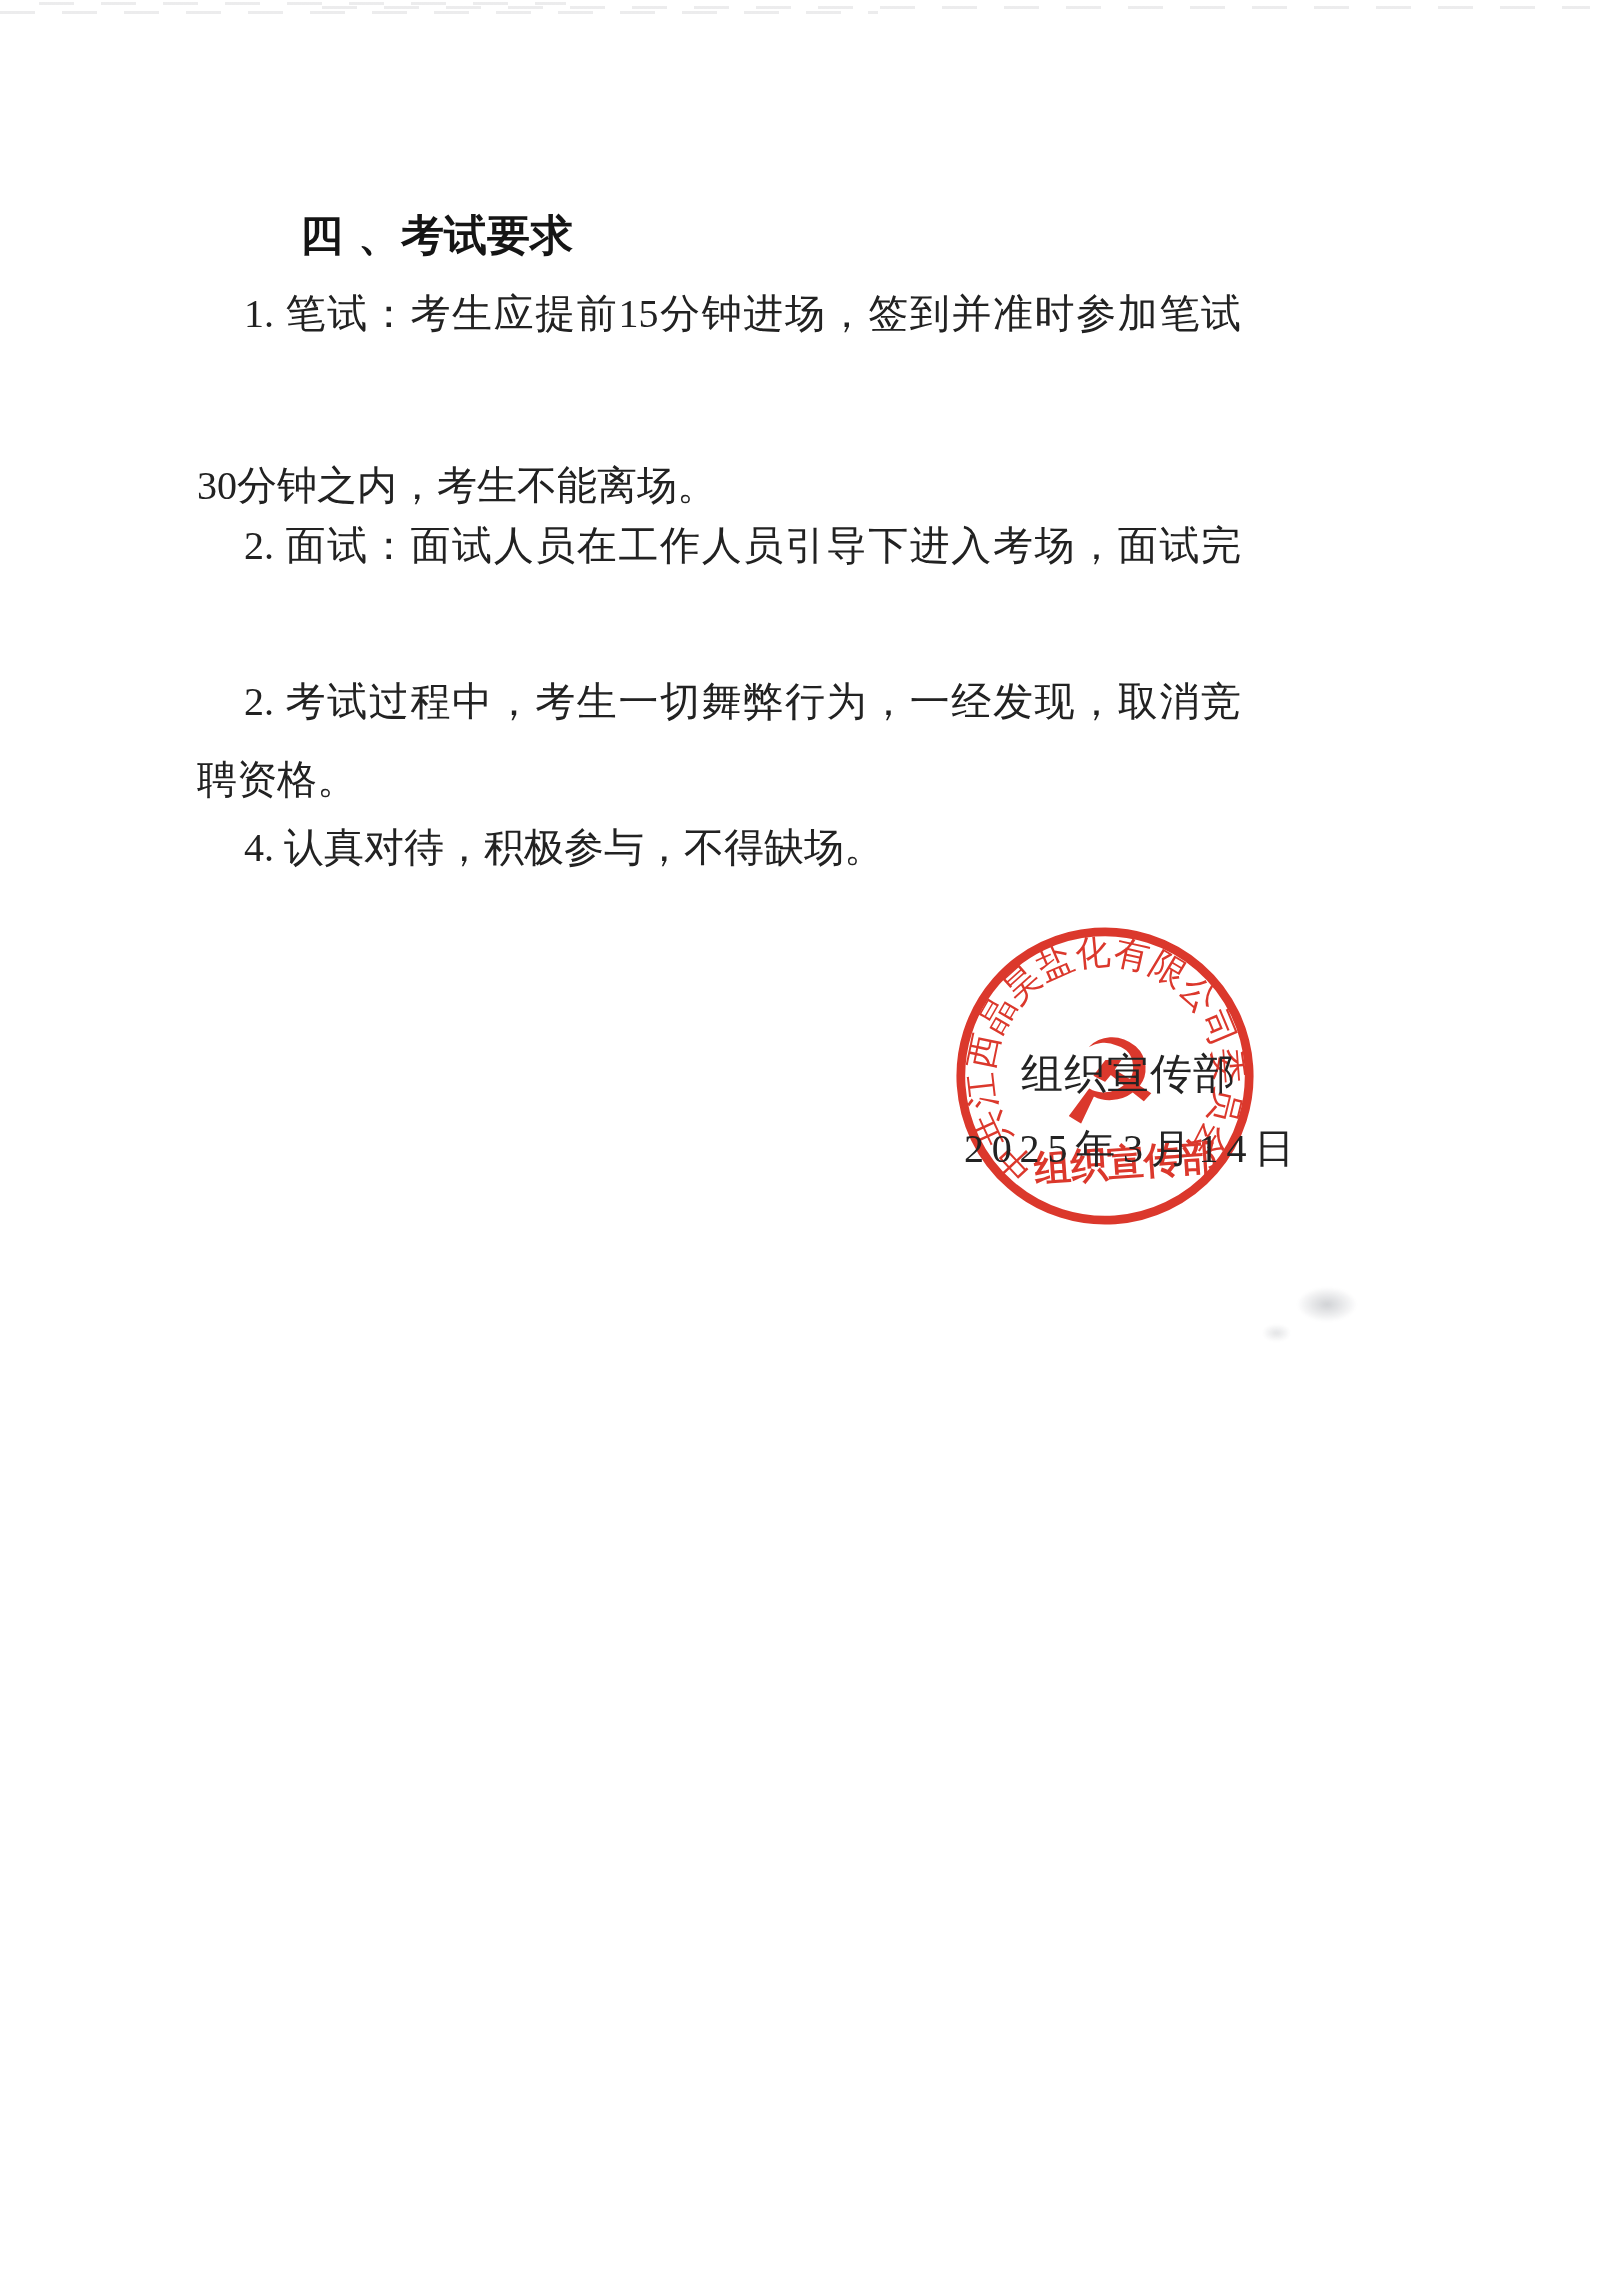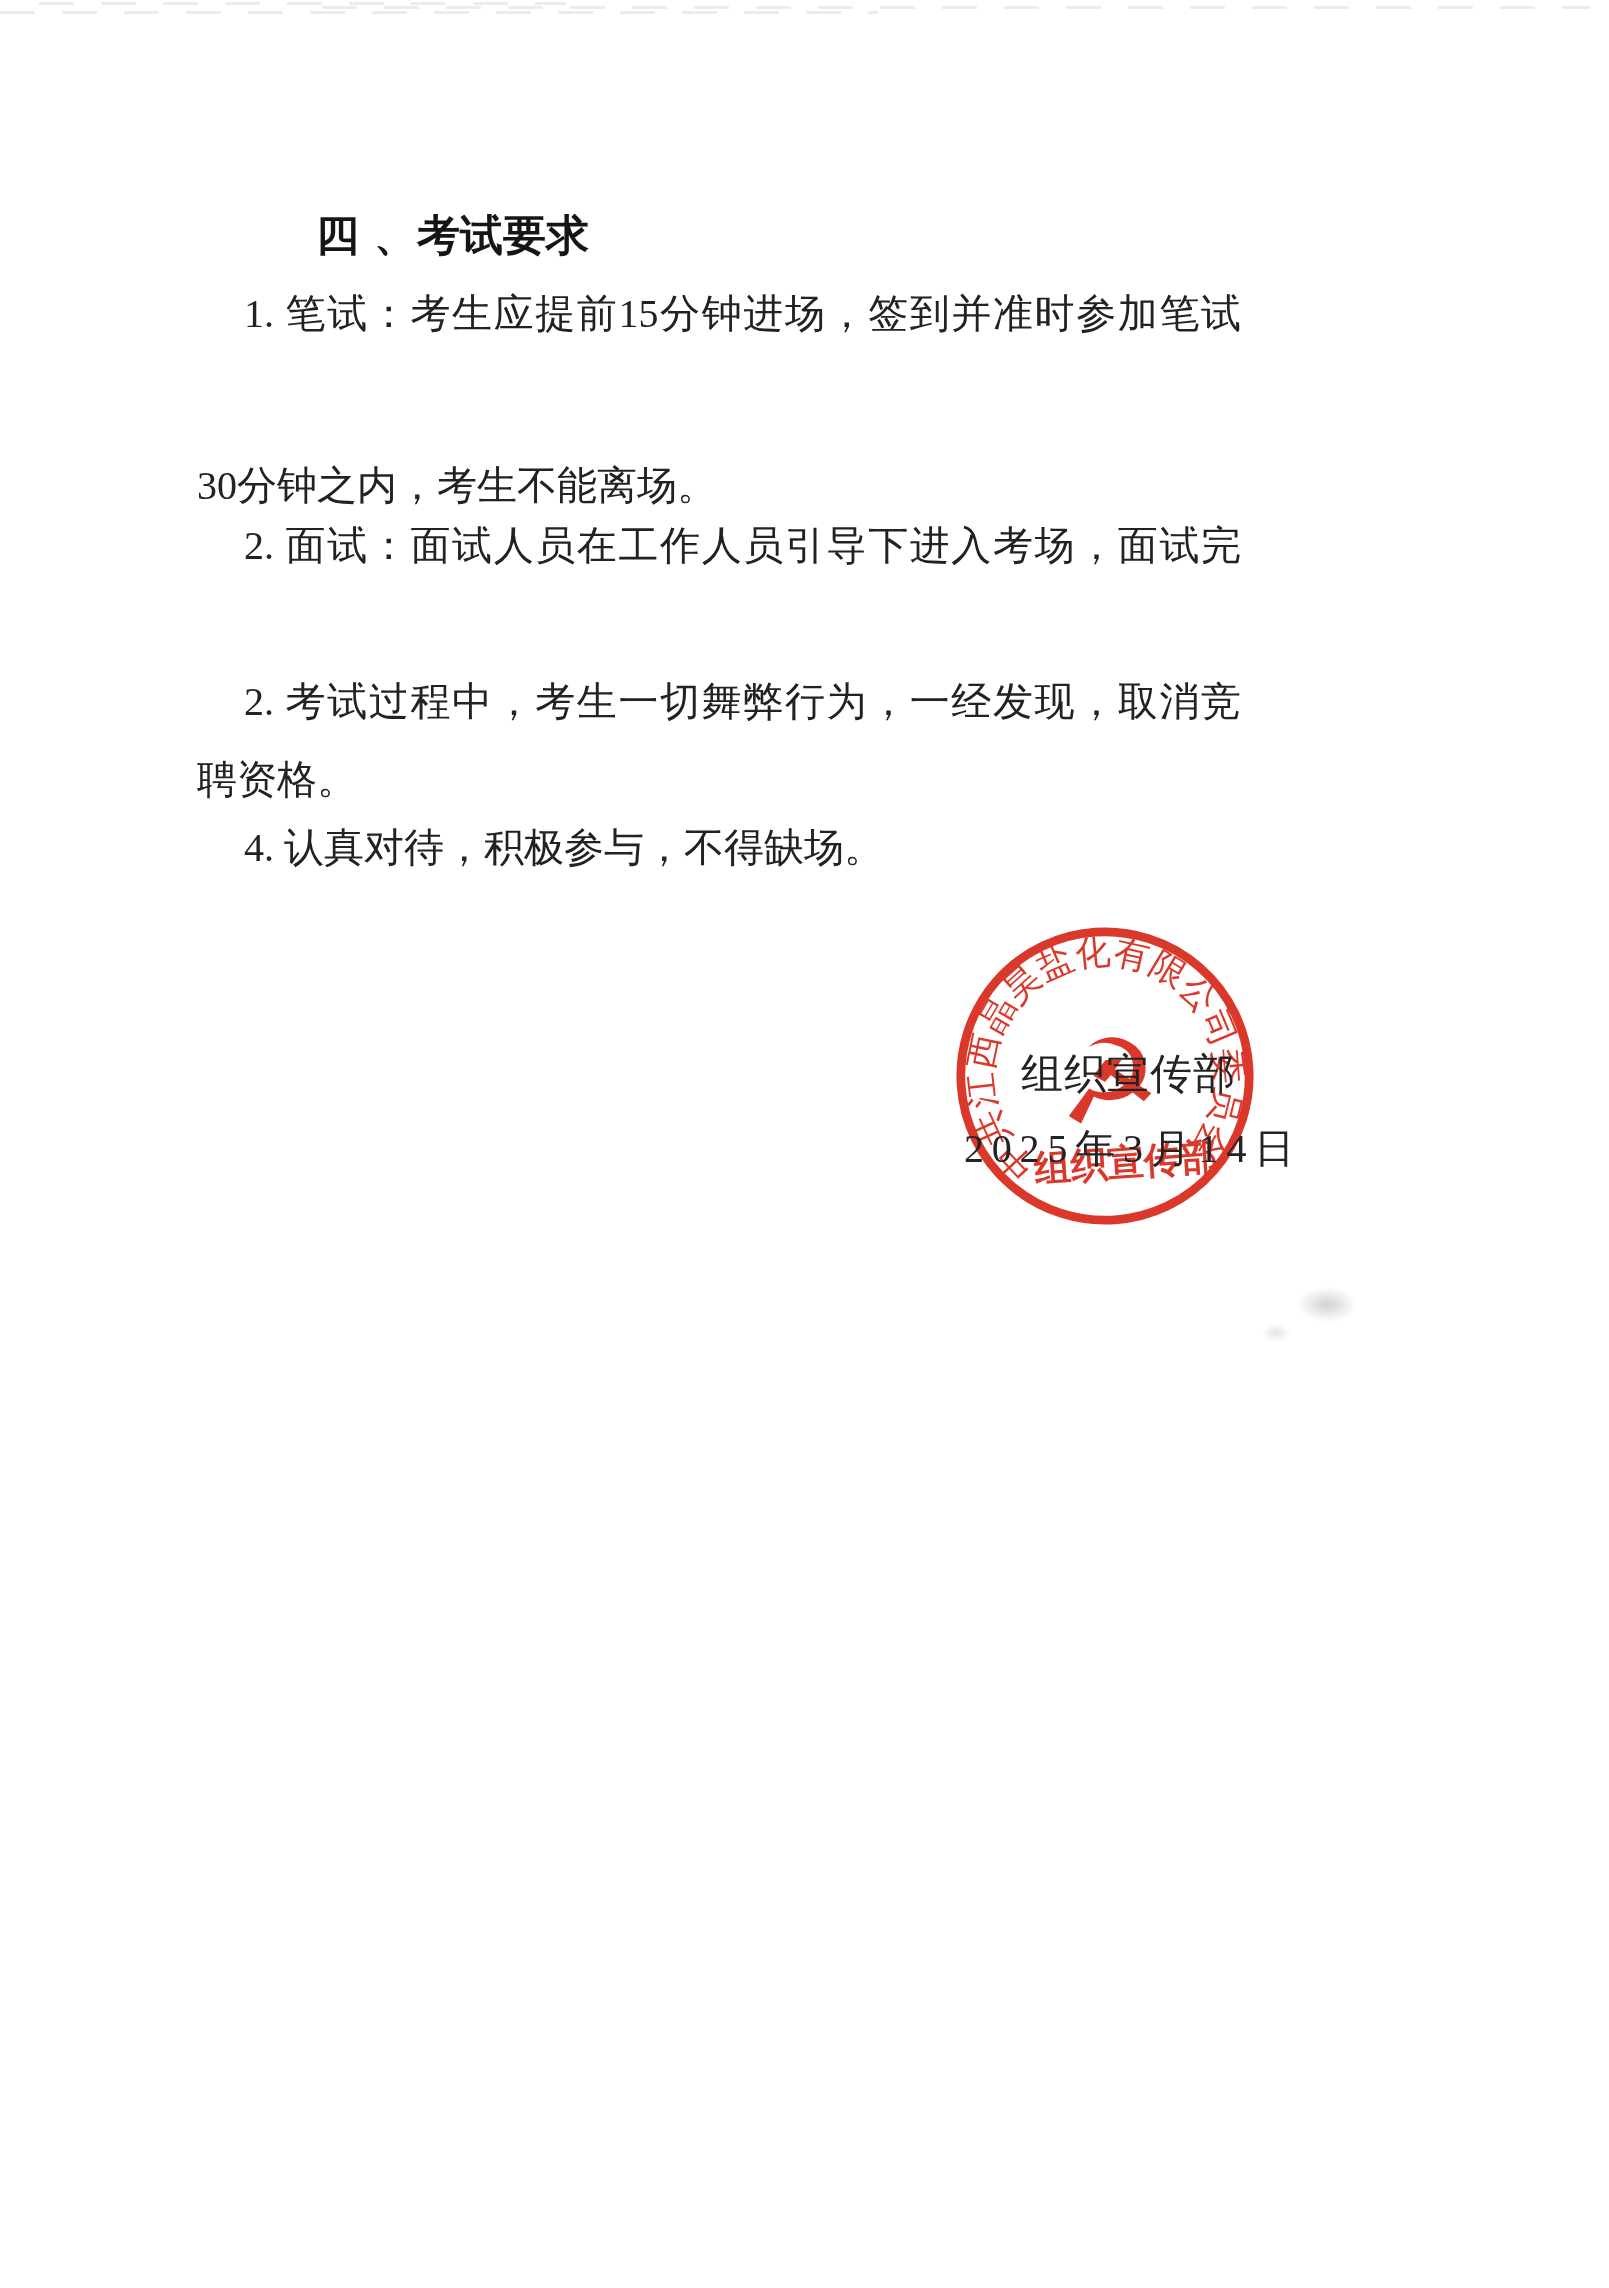--- a/index.html
+++ b/index.html
@@ -19,21 +19,21 @@
     height: 2.9px;
     background: repeating-linear-gradient(90deg,
       rgba(70,70,80,0.10) 0 35px, rgba(70,70,80,0) 35px 62px);
   }
   .streak-1 { left: 39px;  top: 2px;  width: 527px; }
   .streak-2 { left: 322px; top: 5.9px;  width: 1268px; }
   .streak-3 { left: 0px;   top: 10.7px; width: 878px; }
 
   .heading {
     position: absolute;
-    left: 316px;
+    left: 300px;
     top: 214px;
     font-family: "DejaVu Sans", "Liberation Sans", sans-serif;
     font-weight: 700;
     font-size: 43px;
     line-height: 1;
     white-space: nowrap;
     color: #151515;
   }
 
   .bline {

